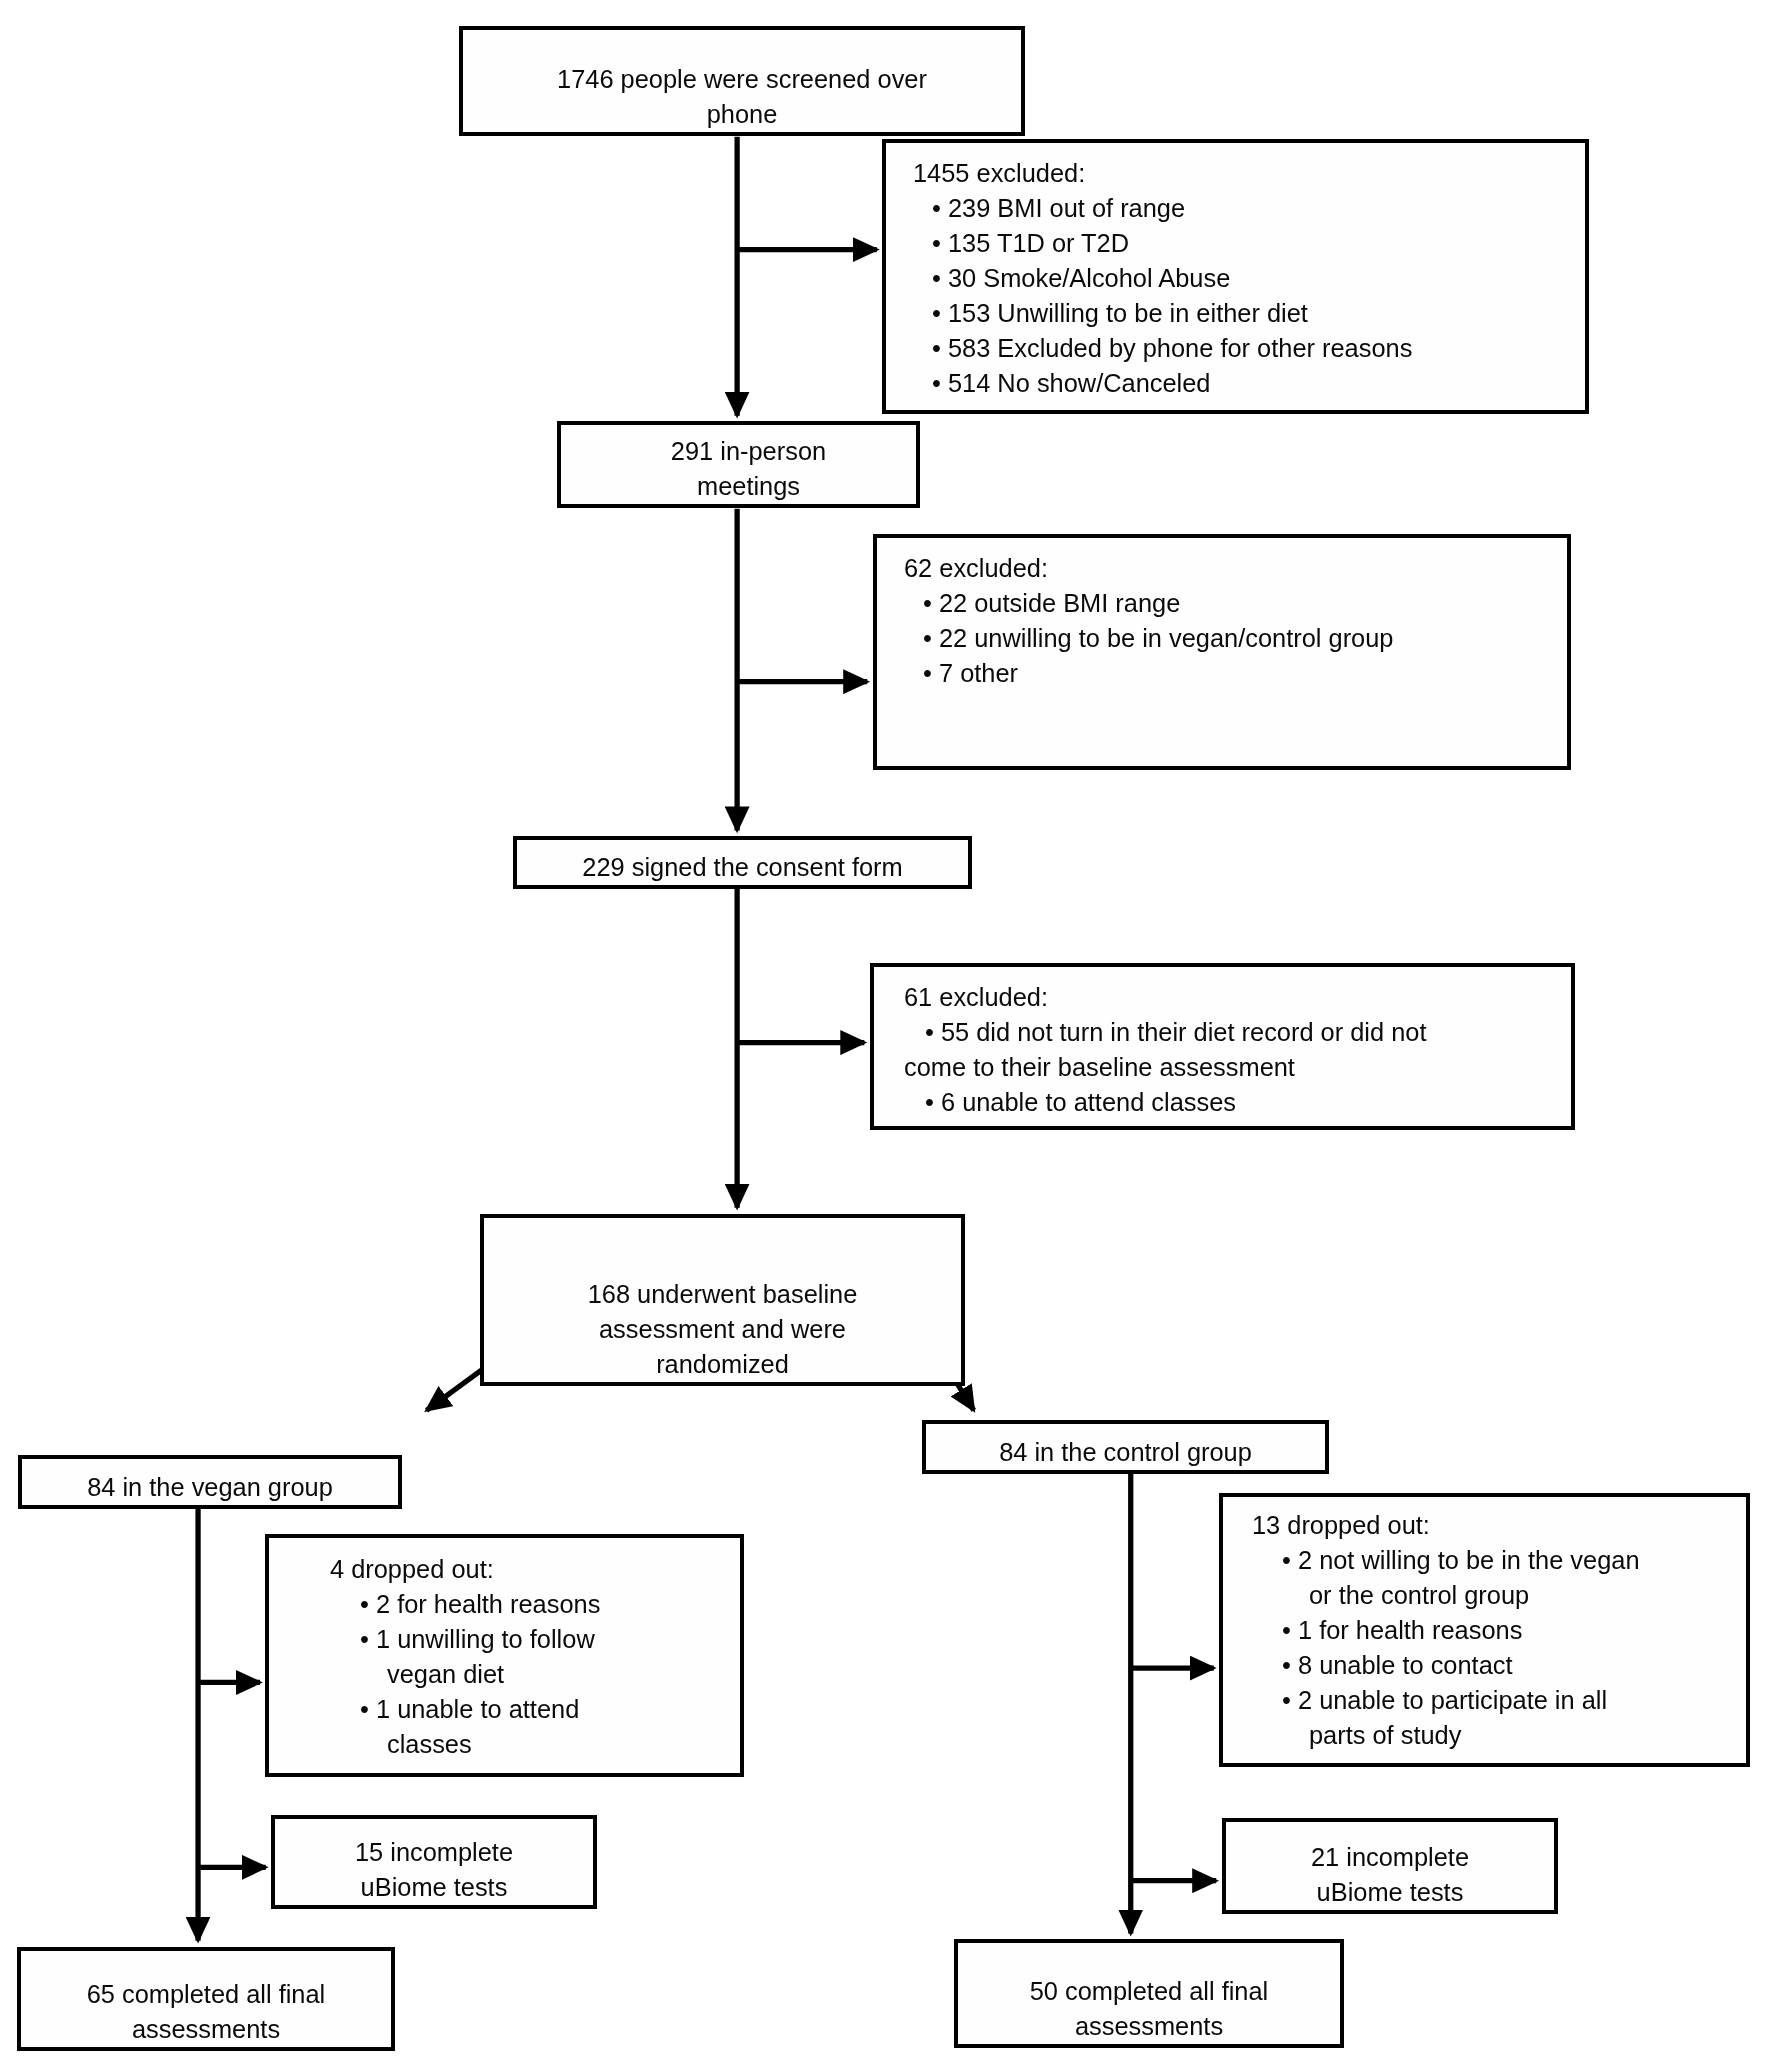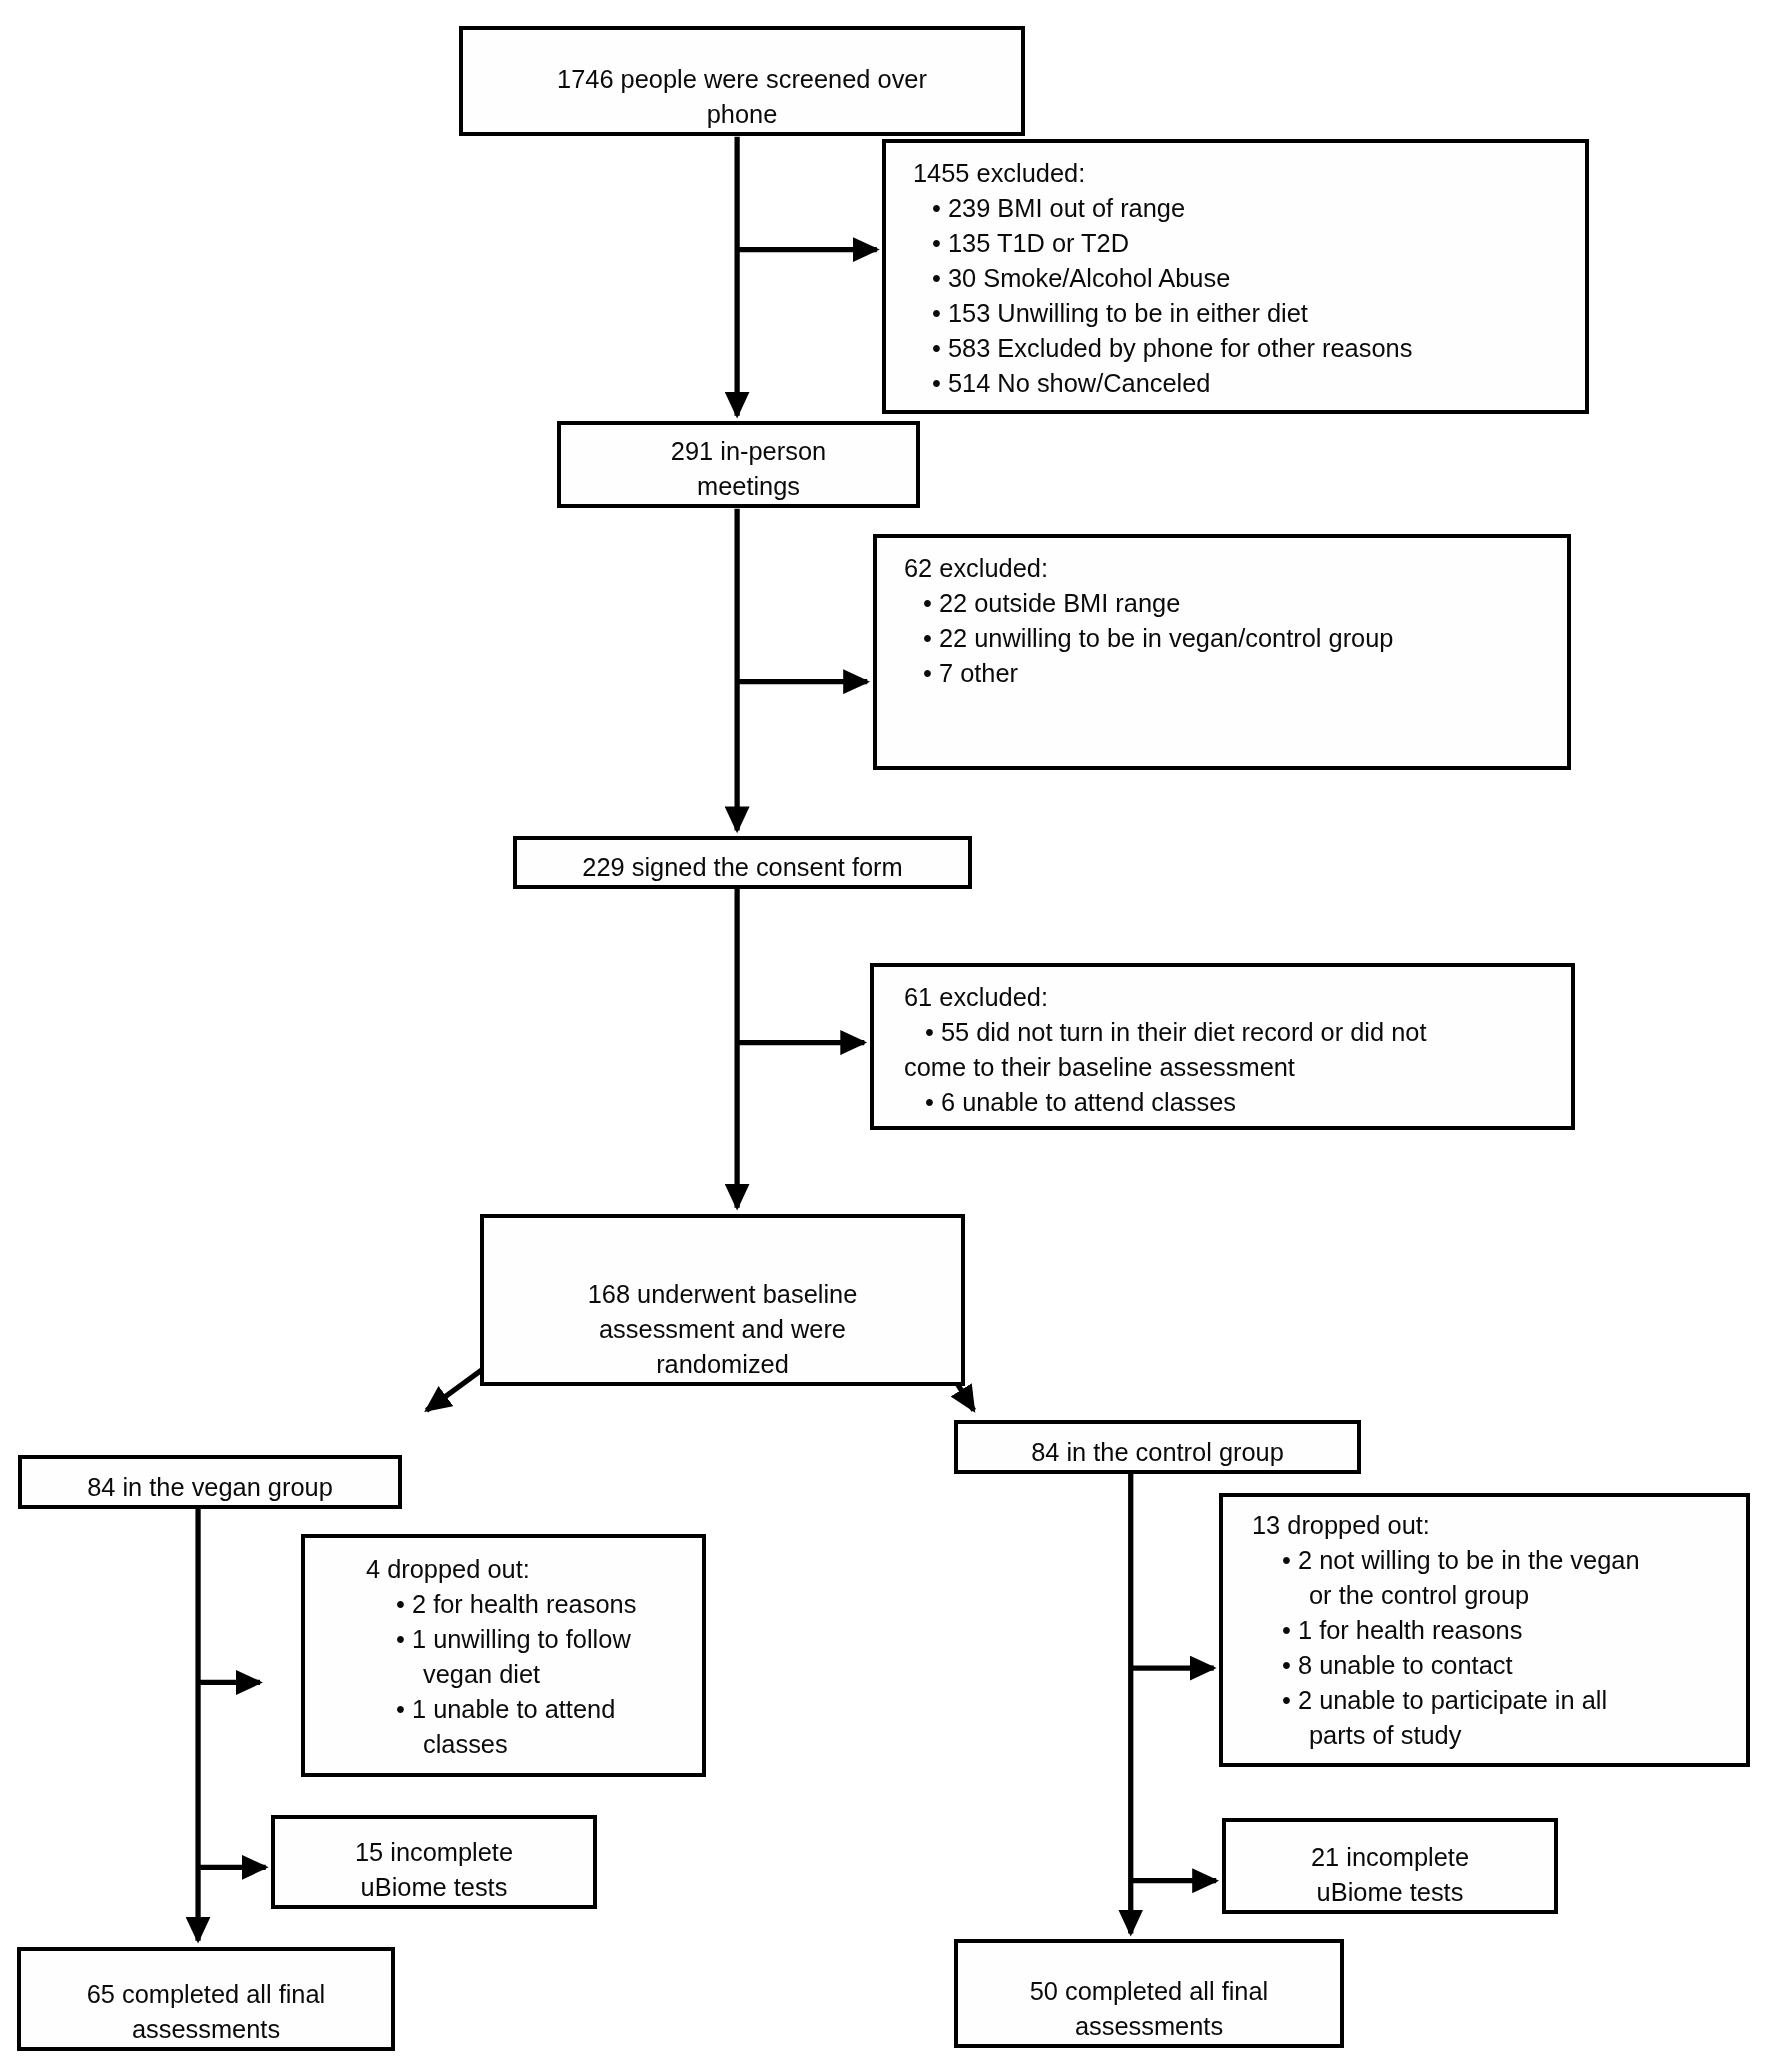--- a/index.html
+++ b/index.html
@@ -115,25 +115,25 @@
   <div class="box center" style="left:480px;top:1214px;width:485px;height:172px;">
     <span class="txt">168 underwent baseline
 assessment and were
 randomized</span>
   </div>
 
   <div class="box center" style="left:18px;top:1419px;width:384px;height:54px;margin-top:36px;">
     <span class="txt">84 in the vegan group</span>
   </div>
 
-  <div class="box center" style="left:954px;top:1420px;width:407px;height:54px;">
+  <div class="box center" style="left:922px;top:1420px;width:407px;height:54px;">
     <span class="txt">84 in the control group</span>
   </div>
 
-  <div class="box list pad-c" style="left:265px;top:1534px;width:405px;height:243px;margin-left:36px;">
+  <div class="box list pad-c" style="left:265px;top:1534px;width:479px;height:243px;">
     <div>4 dropped out:</div>
     <div>
         <div class="li">2 for health reasons</div>
         <div class="li">1 unwilling to follow
 vegan diet</div>
         <div class="li">1 unable to attend
 classes</div>
       </div>
   </div>
 

